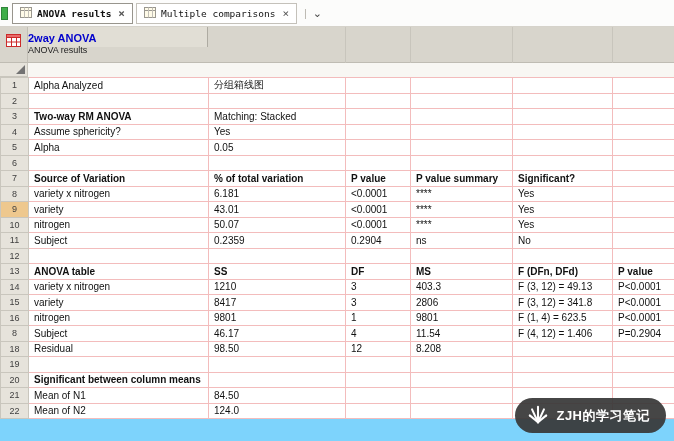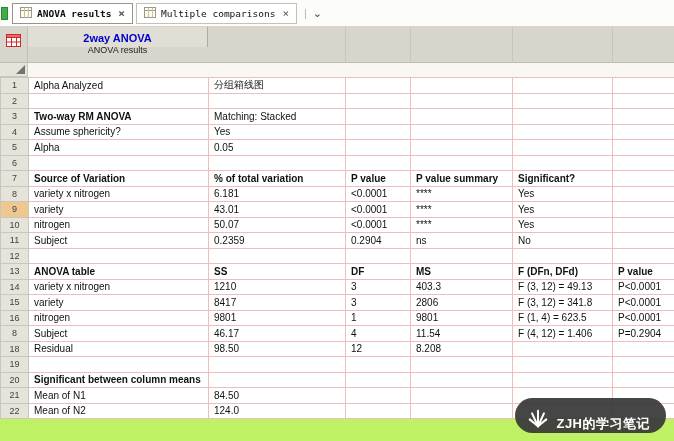--- a/index.html
+++ b/index.html
@@ -1,40 +1,40 @@
 <!DOCTYPE html>
 <html><head>
 <meta charset="utf-8">
 <style>
   * { margin:0; padding:0; box-sizing:border-box; }
   html,body { width:674px; height:441px; overflow:hidden; }
   body { font-family:"Liberation Sans", sans-serif; background:#fff; position:relative; }
 
-  .screen { position:relative; width:674px; height:441px; background:#bef264; overflow:hidden; }
+  .screen { position:relative; width:674px; height:441px; background:#7dd3fc; overflow:hidden; }
 
   
   .tabbar { position:absolute; top:0; left:0; width:674px; height:27px;
             background:#fcfcfb; border-bottom:1px solid #d6d3cb;
             display:flex; align-items:center; padding-left:1px; }
   .partial-tab { width:7px; height:13px; background:#3fae49; border:1px solid #2e8438; margin-right:4px; }
   .tab { display:flex; align-items:center; gap:5px; height:21px; padding:0 7px;
          border:1px solid #c4c1ba; background:#fff; margin-right:3px;
          font-family:"DejaVu Sans Mono", monospace; font-size:9.5px; color:#111; cursor:default; }
   .tab.active { font-weight:bold; border-color:#98958d; }
   .tab .tab-close { color:#555; font-size:11px; line-height:1; margin-left:2px; }
   .tab-divider { color:#b6b3ab; font-size:11px; margin:0 6px 0 4px; }
   .tab-chevron { color:#444; font-size:11px; line-height:1; }
 
   
   .header-band { position:absolute; top:27px; left:0; width:674px; height:36px;
                  background:#d8d5cc; border-bottom:1px solid #bfbcb3; }
   .icon-col { position:absolute; left:0; top:0; width:28px; height:36px;
               border-right:1px solid #c2bfb6; display:flex; justify-content:center; align-items:flex-start; padding-top:6px; }
   .title-area { position:absolute; left:28px; top:0; width:180px; height:20px;
-                background:#e1ded5; border-right:1px solid #aeaba2; text-align:center; padding-top:5px; }
+                background:#e1ded5; border-right:1px solid #aeaba2; padding-top:5px; }
   .sheet-title { color:#0000cc; font-weight:bold; font-size:11px; }
   .sheet-subtitle { color:#222; font-size:9px; margin-top:1px; }
   .hsep { position:absolute; top:0; height:36px; width:1px; background:#c8c5bc; }
 
   
   .col-strip { position:absolute; top:63px; left:0; width:674px; height:14px; background:#f8f7f3; }
   .corner-cell { position:absolute; left:0; top:0; width:28px; height:14px;
                  background:#e6e3db; border-right:1px solid #c9c6bd; border-bottom:1px solid #c9c6bd; }
   .corner-triangle { position:absolute; right:2px; bottom:2px; width:0; height:0;
                      border-left:9px solid transparent; border-bottom:9px solid #737373; }
@@ -46,21 +46,21 @@
                   padding:0 5px; white-space:nowrap; overflow:hidden; vertical-align:middle;
                   background:#fff; }
   table.grid td.rownum { border:1px solid #c9c6bd; background:#e6e3db; color:#3f3f3f;
                          text-align:center; font-size:9px; padding:0 2px; }
   table.grid td.rownum.sel { background:#eec88e; }
   table.grid td.b { font-weight:bold;margin-left:48px; }
   table.grid td.ind { }
 
   
   .watermark { position:absolute; right:8px; bottom:8px; height:35px; border-radius:18px;
-               background:rgba(56,56,56,0.93); display:flex; align-items:flex-end;
+               background:rgba(56,56,56,0.93); display:flex; align-items:center;
                gap:7px; padding:0 16px 0 12px; }
   .watermark-text { color:#fff; font-size:13px; font-weight:bold; letter-spacing:0.5px; }
 </style>
 </head>
 <body>
 
 <div class="screen">
 
   <div class="tabbar">
     <div class="partial-tab"></div>

